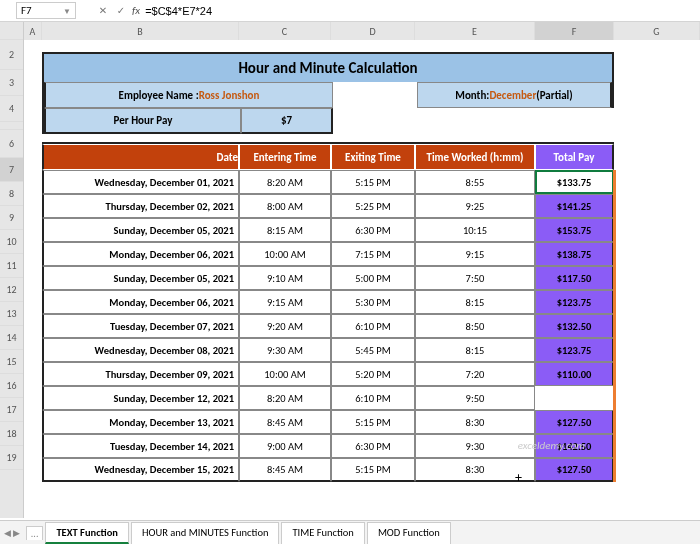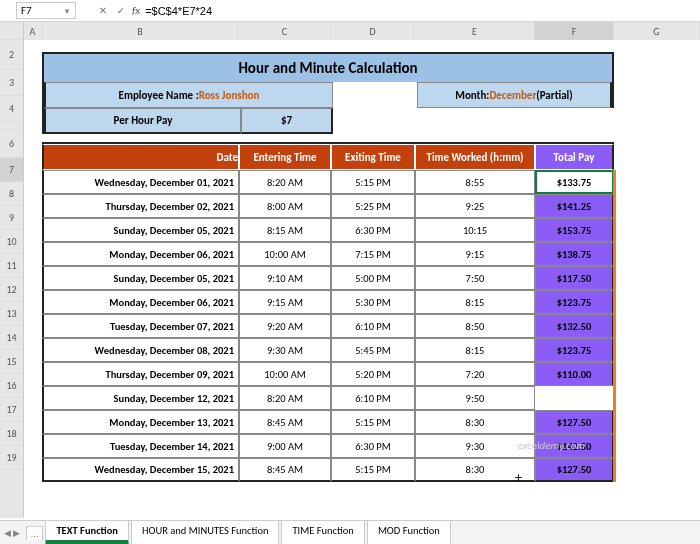--- a/index.html
+++ b/index.html
@@ -35,21 +35,21 @@
 .exit-col { width: 84px; justify-content: center; }
 .worked-col { width: 120px; justify-content: center; }
 .pay-col { width: 79px; justify-content: center; font-weight: bold; background: #8b5cf6; }
 .data-row:first-child .pay-col { background: #fff; outline: 2px solid #0f7b3e; outline-offset: -2px; }
 .watermark { position: absolute; right: 115px; bottom: 30px; font-size: 11px; color: #ccc; font-style: italic; pointer-events:none; }
 .tabs { position: absolute; bottom: 0; left: 0; right: 0; height: 24px; background: #f3f3f3; border-top: 1px solid #ccc; display: flex; align-items: center; padding-left: 4px; }
 .tab-nav { display: flex; gap: 2px; margin-right: 6px; }
 .tab-nav span { color: #888; font-size: 9px; cursor: pointer; }
 .tab-dots { color: #888; font-size: 10px; padding: 0 4px; border: 1px solid #ccc; border-bottom:none; background:#fff; margin-right:2px;}
 .tab { padding: 3px 10px; font-size: 10.5px; border: 1px solid #ccc; background: #fff; border-bottom: none; margin-right: 2px; cursor: pointer; }
-.tab.active { border-bottom: 6px solid #15803d; background: #fff; font-weight: bold; }
+.tab.active { border-bottom: 2px solid #15803d; background: #fff; font-weight: bold; }
 .col-A { width: 18px; }
 .col-B { width: 197px; }
 .col-C { width: 92px; }
 .col-D { width: 84px; }
 .col-E { width: 120px; }
 .col-F { width: 79px; }
 .col-G { width: 86px; }
 .gap-row { height: 8px; }
 .left2 { border-left:2px solid #222;} .right2{border-right:2px solid #222;} .bot2{border-bottom:2px solid #222;}
 .selection-border { position:absolute; border-right: 3px solid #ed7d31; pointer-events:none; }

